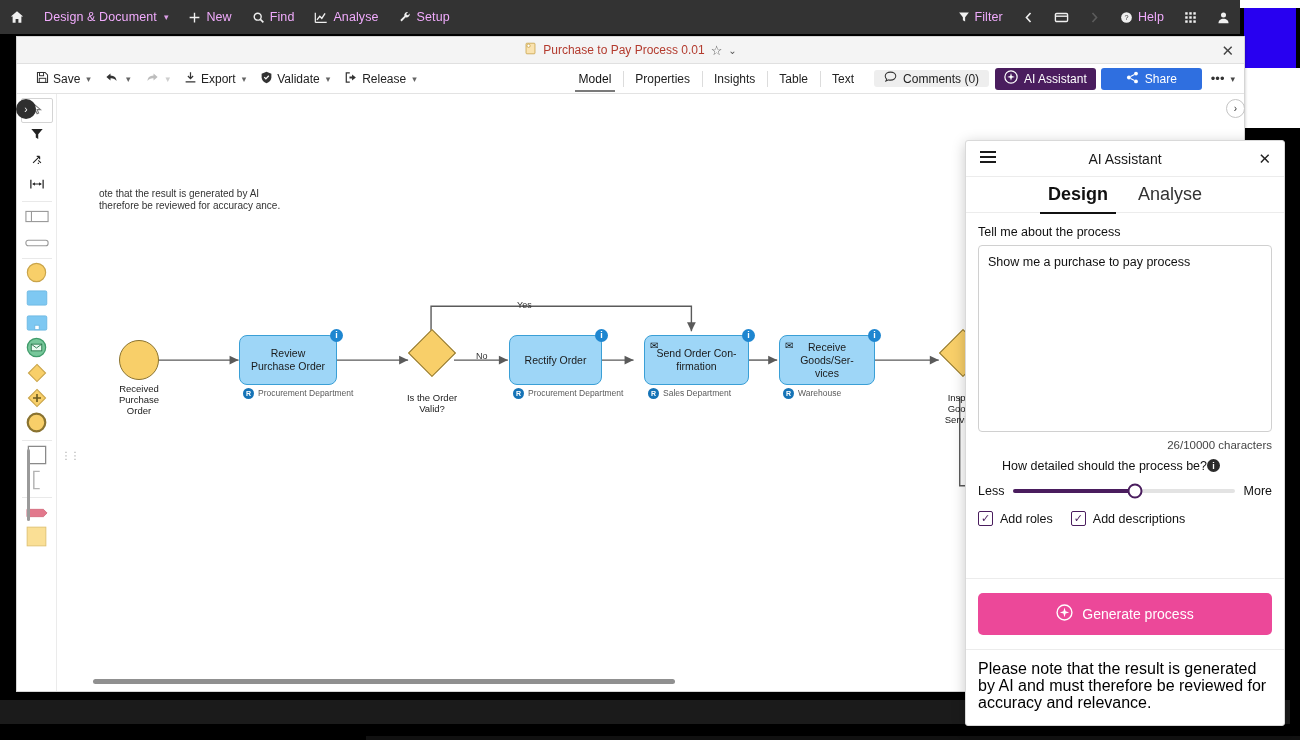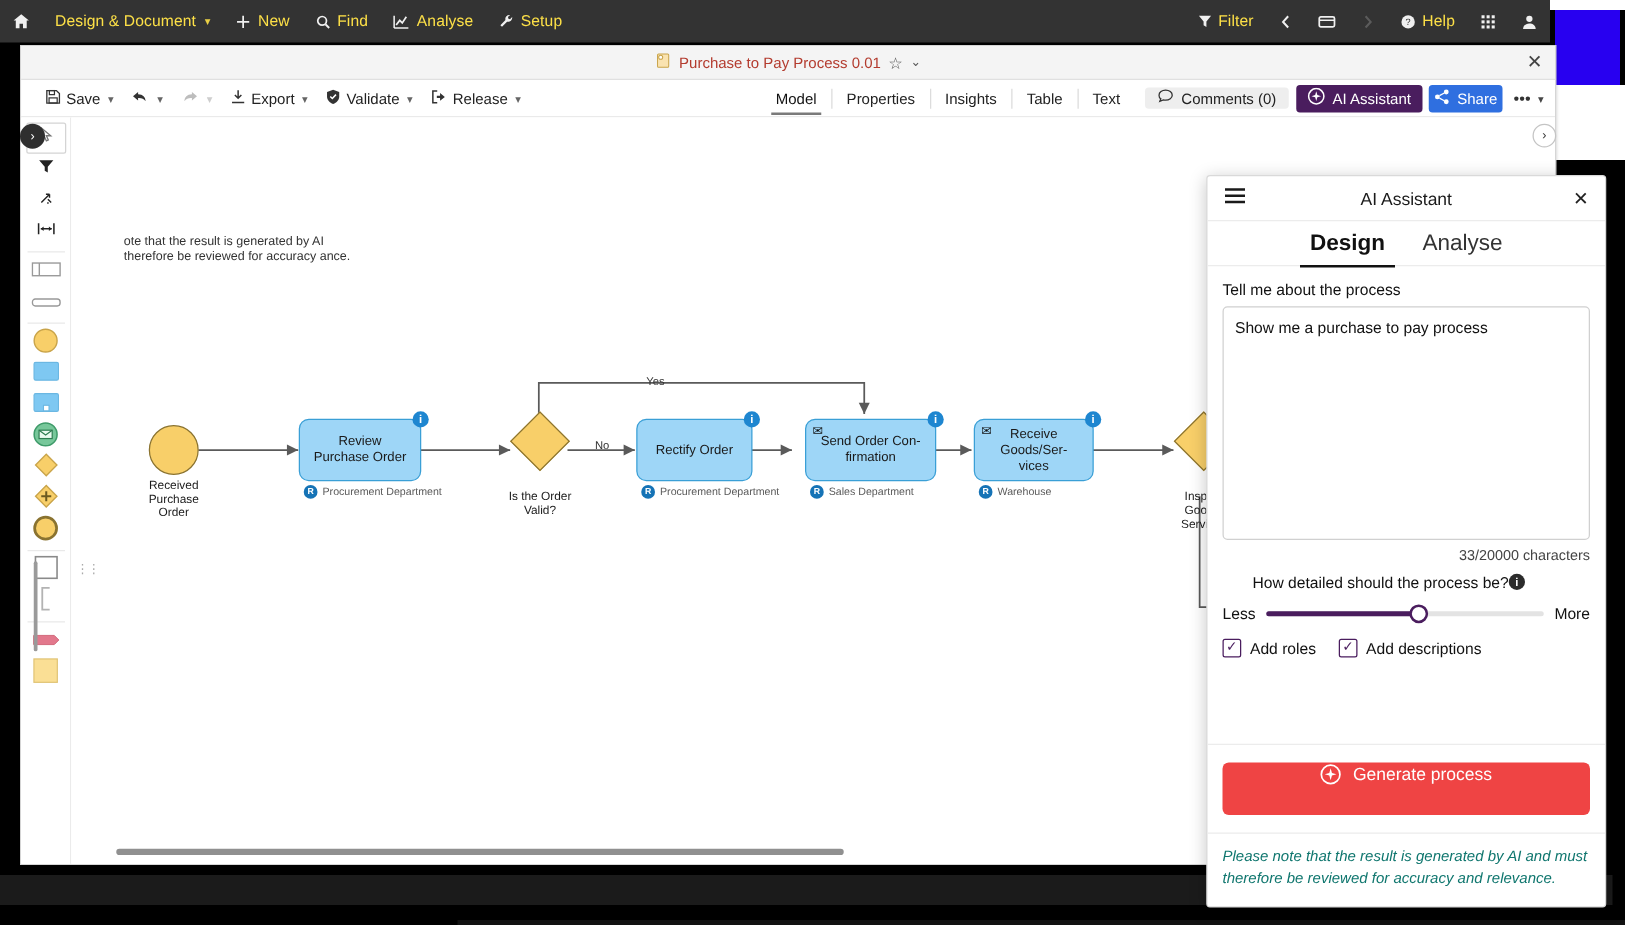--- a/index.html
+++ b/index.html
@@ -16,21 +16,21 @@
   .backdrop-white-1 { position:absolute; left:1240px; top:0px; width:60px; height:8px; background:#ffffff; }
   .backdrop-blue { position:absolute; left:1244px; top:8px; width:52px; height:60px; background:#2800f0; }
   .backdrop-white-2 { position:absolute; left:1244px; top:68px; width:56px; height:60px; background:#ffffff; }
   .backdrop-black-band { position:absolute; left:0px; top:700px; width:1300px; height:40px; background:#000; }
   .backdrop-darkgray-band { position:absolute; left:0px; top:700px; width:1290px; height:24px; background:#1b1b1b; }
   .backdrop-bottom-sliver { position:absolute; left:366px; top:736px; width:934px; height:4px; background:#111; }
 
   
   .appbar {
     position:absolute; left:0; top:0; width:1240px; height:34px;
-    background:#333333; color:#fde047;
+    background:#333333; color:#f0abfc;
     display:flex; align-items:center; font-size:12.5px;
   }
   .appbar .item {
     display:flex; align-items:center; gap:5px;
     padding:0 10px; height:34px; cursor:default; white-space:nowrap;
   }
   .appbar .item .lbl { letter-spacing:.1px; }
   .appbar .spacer { flex:1 1 auto; }
   .appbar svg { display:block; }
   .caret { font-size:9px; opacity:.9; margin-left:2px; }
@@ -87,21 +87,21 @@
     background:#eeeeee; border-radius:3px; height:17px; padding:0 10px;
     font-size:12px; color:#222; margin-left:8px;
   }
   .btn-ai {
     display:flex; align-items:center; gap:6px;
     background:#4a1d5e; color:#fff; border-radius:3px; height:22px; padding:0 9px;
     font-size:12px; margin-left:6px;
   }
   .btn-share {
     display:flex; align-items:center; gap:6px;
-    background:#2f6fe0; color:#fff; border-radius:3px; height:22px; padding:0 4px;
+    background:#2f6fe0; color:#fff; border-radius:3px; height:22px; padding:0 25px;
     font-size:12px; margin-left:5px;
   }
   .tb-more { display:flex; align-items:center; gap:4px; padding:0 9px; color:#333; font-size:13px; }
 
   .chev-round {
     position:absolute; width:19px; height:19px; border-radius:50%;
     background:#ffffff; border:1px solid #c4c4c4;
     display:flex; align-items:center; justify-content:center;
     font-size:10px; color:#333; z-index:40;
   }
@@ -227,26 +227,26 @@
   }
   .ai-checks { display:flex; align-items:center; gap:18px; margin-top:13px; }
   .chk-item { display:flex; align-items:center; gap:7px; font-size:12.5px; color:#111; }
   .chk-box {
     width:15px; height:15px; border:1.5px solid #4a1d5e; border-radius:2px;
     display:flex; align-items:center; justify-content:center;
     color:#4a1d5e; font-size:11px; line-height:1;
   }
   .ai-gen-wrap { padding:14px 12px 14px; border-top:1px solid #ececec; margin-top:12px; }
   .ai-gen {
-    width:100%; height:42px; background:#ef4444; color:#fff; border:none; border-radius:5px;
-    display:flex; justify-content:center; gap:9px;
+    width:100%; height:42px; background:#ec4899; color:#fff; border:none; border-radius:5px;
+    display:flex; align-items:center; justify-content:center; gap:9px;
     font-size:14px; font-family:"Liberation Sans", sans-serif;
   }
   .ai-foot { padding:10px 12px 14px; border-top:1px solid #ececec; }
-  .ai-foot p { margin:0; font-size:12px; color:#0f766e; line-height:17px;font-style:italic; }
+  .ai-foot p { margin:0; font-size:16px; color:#000000; line-height:17px; }
 </style>
 </head>
 <body>
 
 <div id="root">
 
   <div class="backdrop-white-1"></div>
   <div class="backdrop-blue"></div>
   <div class="backdrop-white-2"></div>
   <div class="backdrop-black-band"></div>
@@ -773,21 +773,21 @@
     </div>
 
     <div class="ai-tabs">
       <div class="ai-tab active"><span>Design</span></div>
       <div class="ai-tab"><span>Analyse</span></div>
     </div>
 
     <div class="ai-content">
       <div class="ai-lbl">Tell me about the process</div>
       <textarea class="ai-textarea" placeholder="Tell me about the process" style="">Show me a purchase to pay process</textarea>
-      <div class="ai-count">33/20000 characters</div>
+      <div class="ai-count">26/10000 characters</div>
 
       <div class="ai-detail-row">
         <span>How detailed should the process be?</span>
         <span class="info-i">i</span>
       </div>
 
       <div class="ai-slider-row">
         <span class="cap">Less</span>
         <span class="track">
           <span class="fill"></span>

